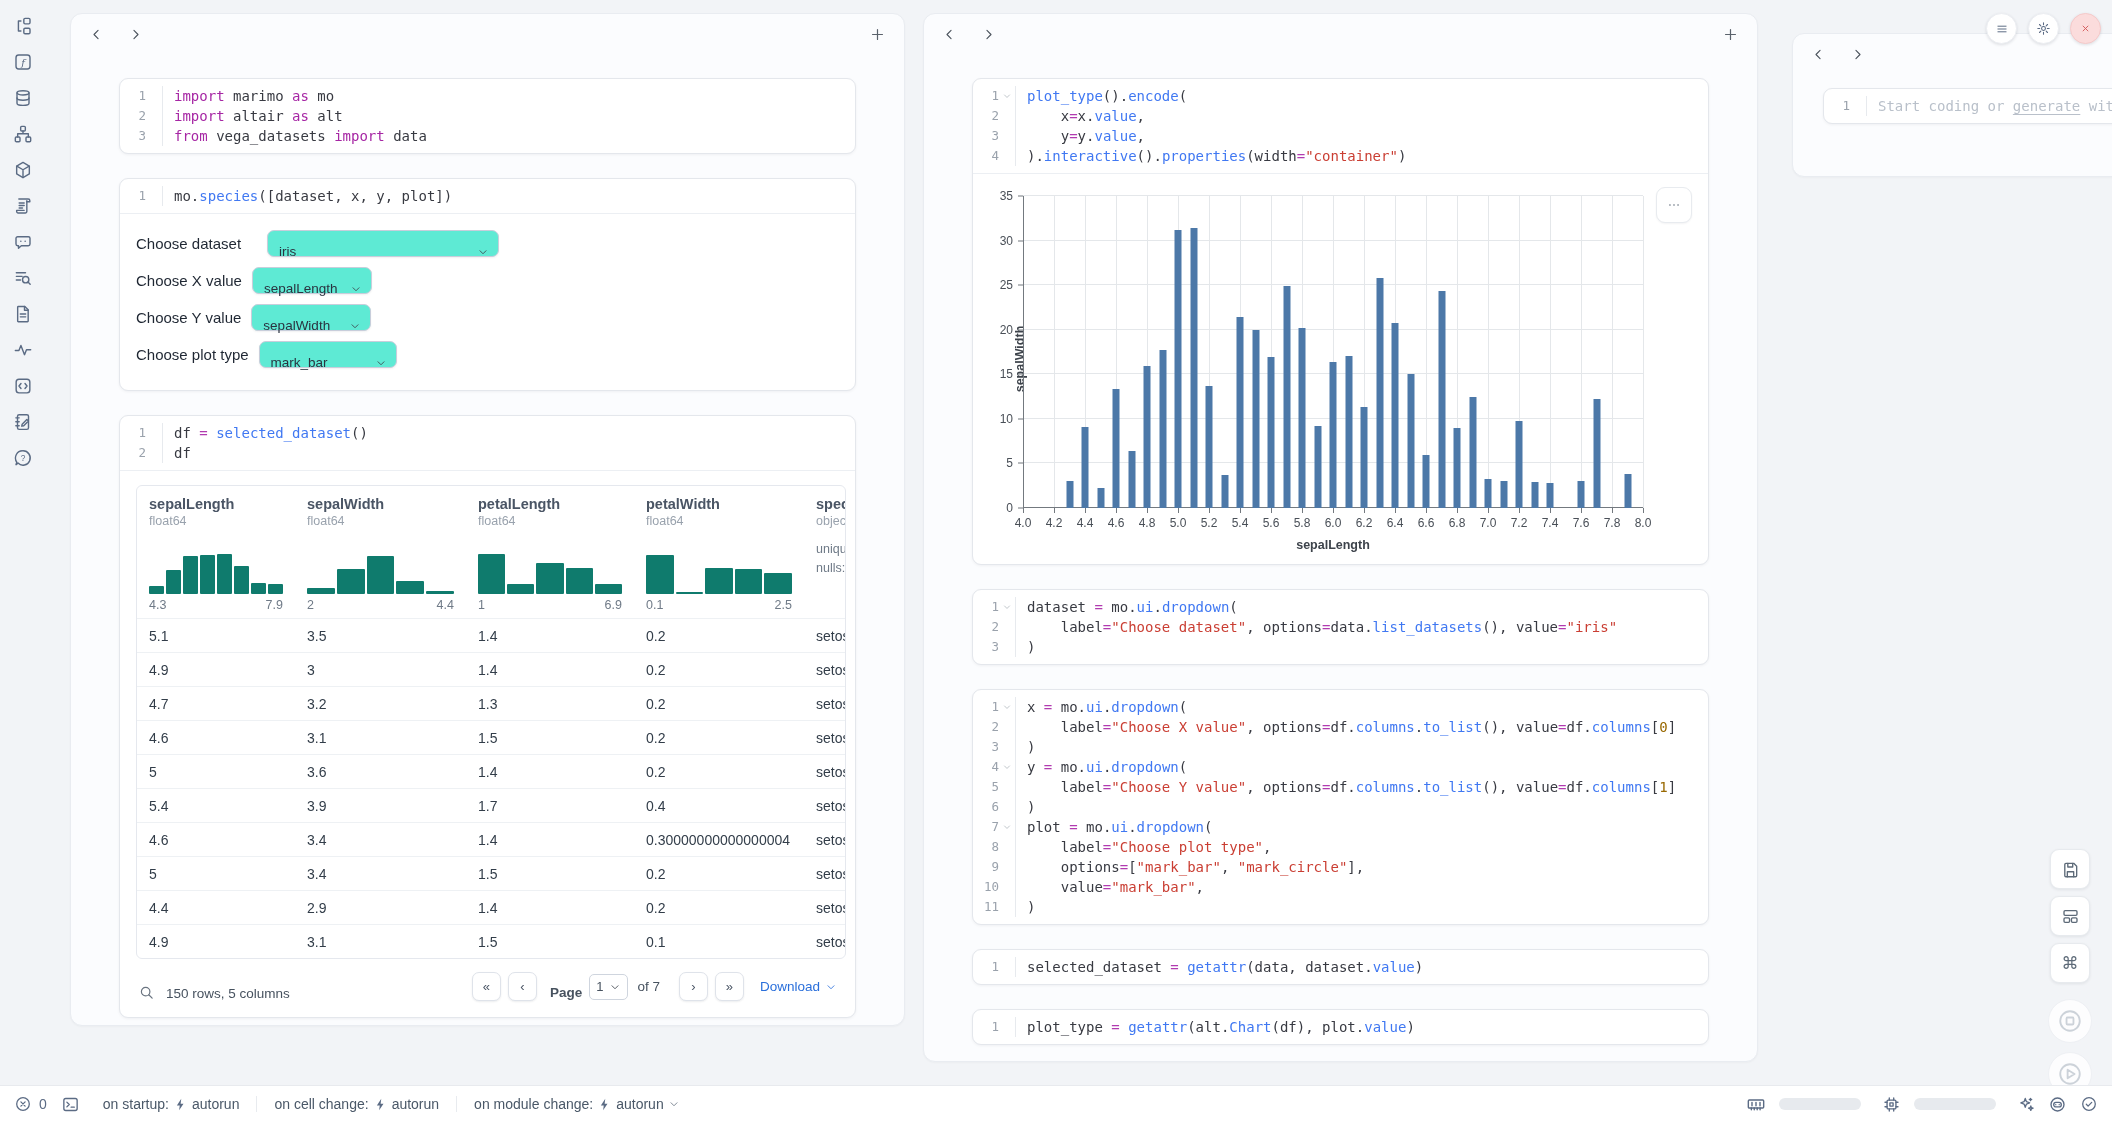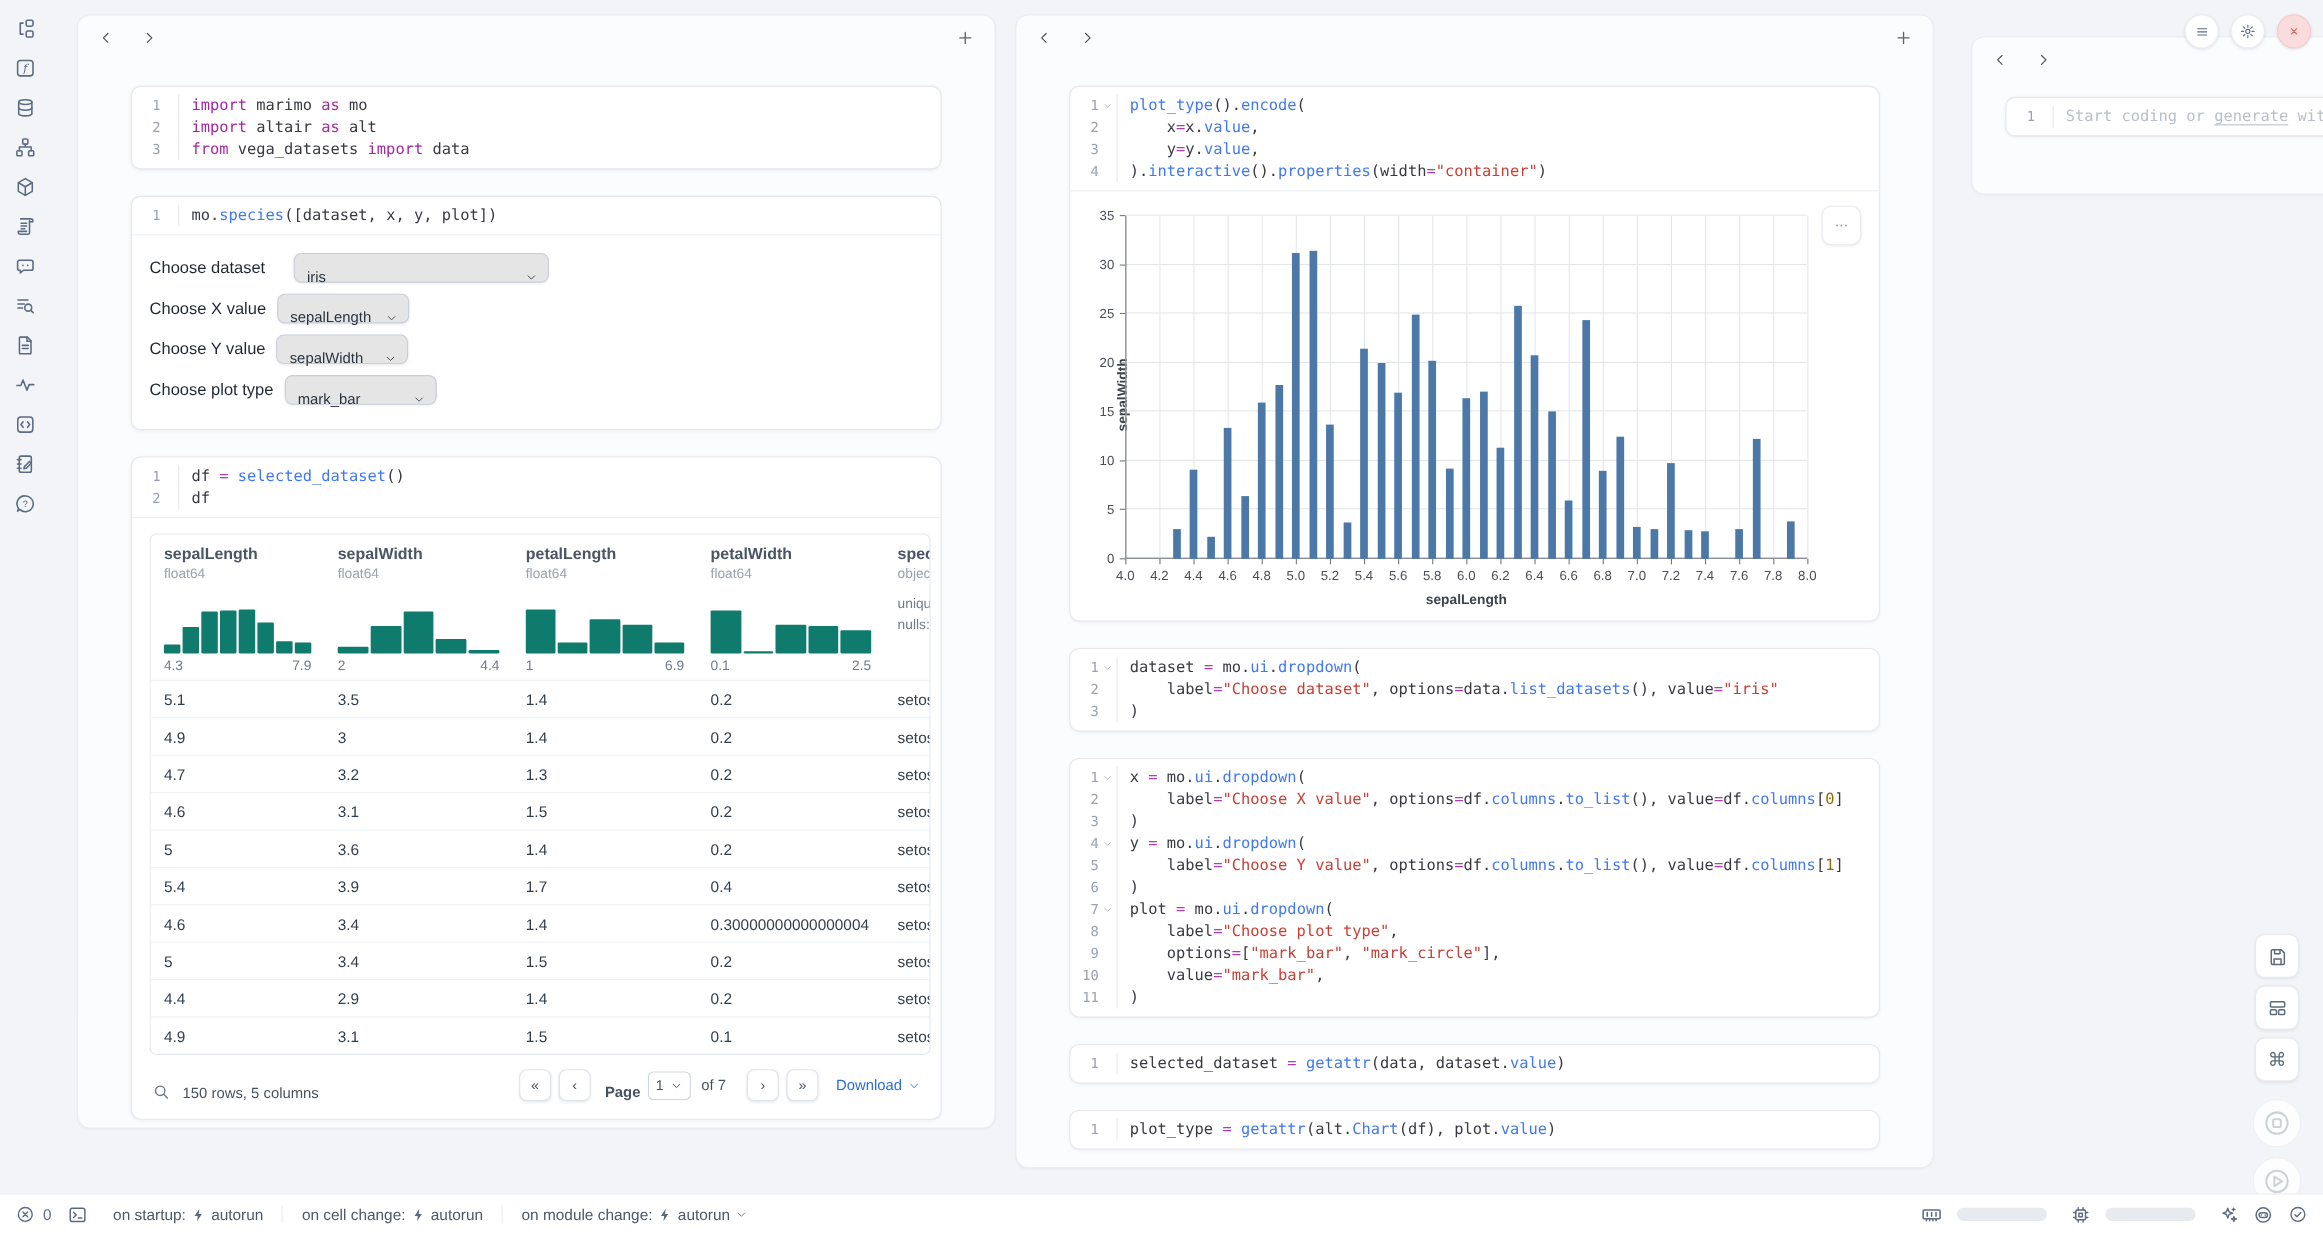--- a/index.html
+++ b/index.html
@@ -29,21 +29,21 @@
   .tok-kw{color:#a626a4;}
   .tok-fn{color:#4078f2;}
   .tok-str{color:#ca3e33;}
   .tok-op{color:#b13bb0;}
   .tok-num{color:#986801;}
   
   .vstack-out{padding:16px 16px 22px;}
   .dd-row{display:flex;align-items:center;margin-top:10px;}
   .dd-row:first-child{margin-top:0;gap:16px;}
   .dd-label{font-size:15px;color:#1f2733;margin-right:10px;}
-  .select{box-sizing:border-box;height:27px;border:1px solid #c8cedb;border-radius:7px;background:#e5e5e5;box-shadow:0 1px 2px rgba(16,24,40,.06);display:inline-flex;align-items:center;padding:16px 9px 0 11px;font-size:13.5px;color:#2a3340;gap:8px;cursor:pointer;}
+  .select{box-sizing:border-box;height:27px;border:1px solid #c8cedb;border-radius:7px;background:#5eead4;box-shadow:0 1px 2px rgba(16,24,40,.06);display:inline-flex;align-items:center;padding:16px 9px 0 11px;font-size:13.5px;color:#2a3340;gap:8px;cursor:pointer;}
   .sel-val{flex:1;}
   .selchev{color:#3c434c;}
   .dd-row:nth-child(1) .select{width:232px;}
   .dd-row:nth-child(2) .select{width:120px;}
   .dd-row:nth-child(3) .select{width:120px;}
   .dd-row:nth-child(4) .select{width:138px;}
   
   .table-out{padding:14px 16px 10px;}
   .tablebox{border:1px solid #e5e8ee;border-radius:6px;overflow:hidden;width:708px;}
   .thead{display:flex;min-width:790px;}

